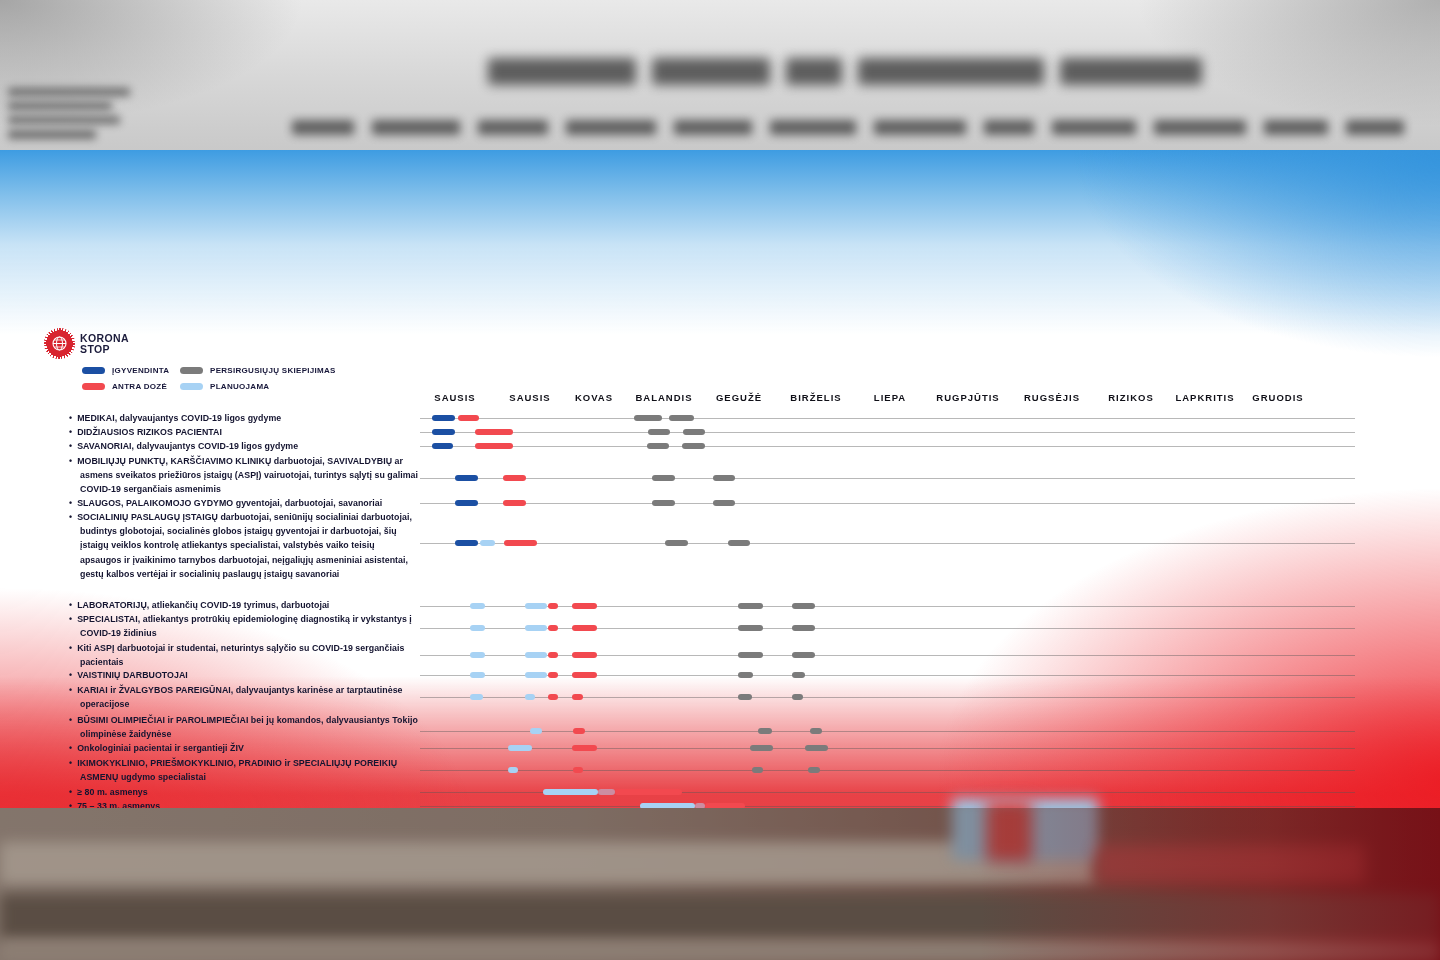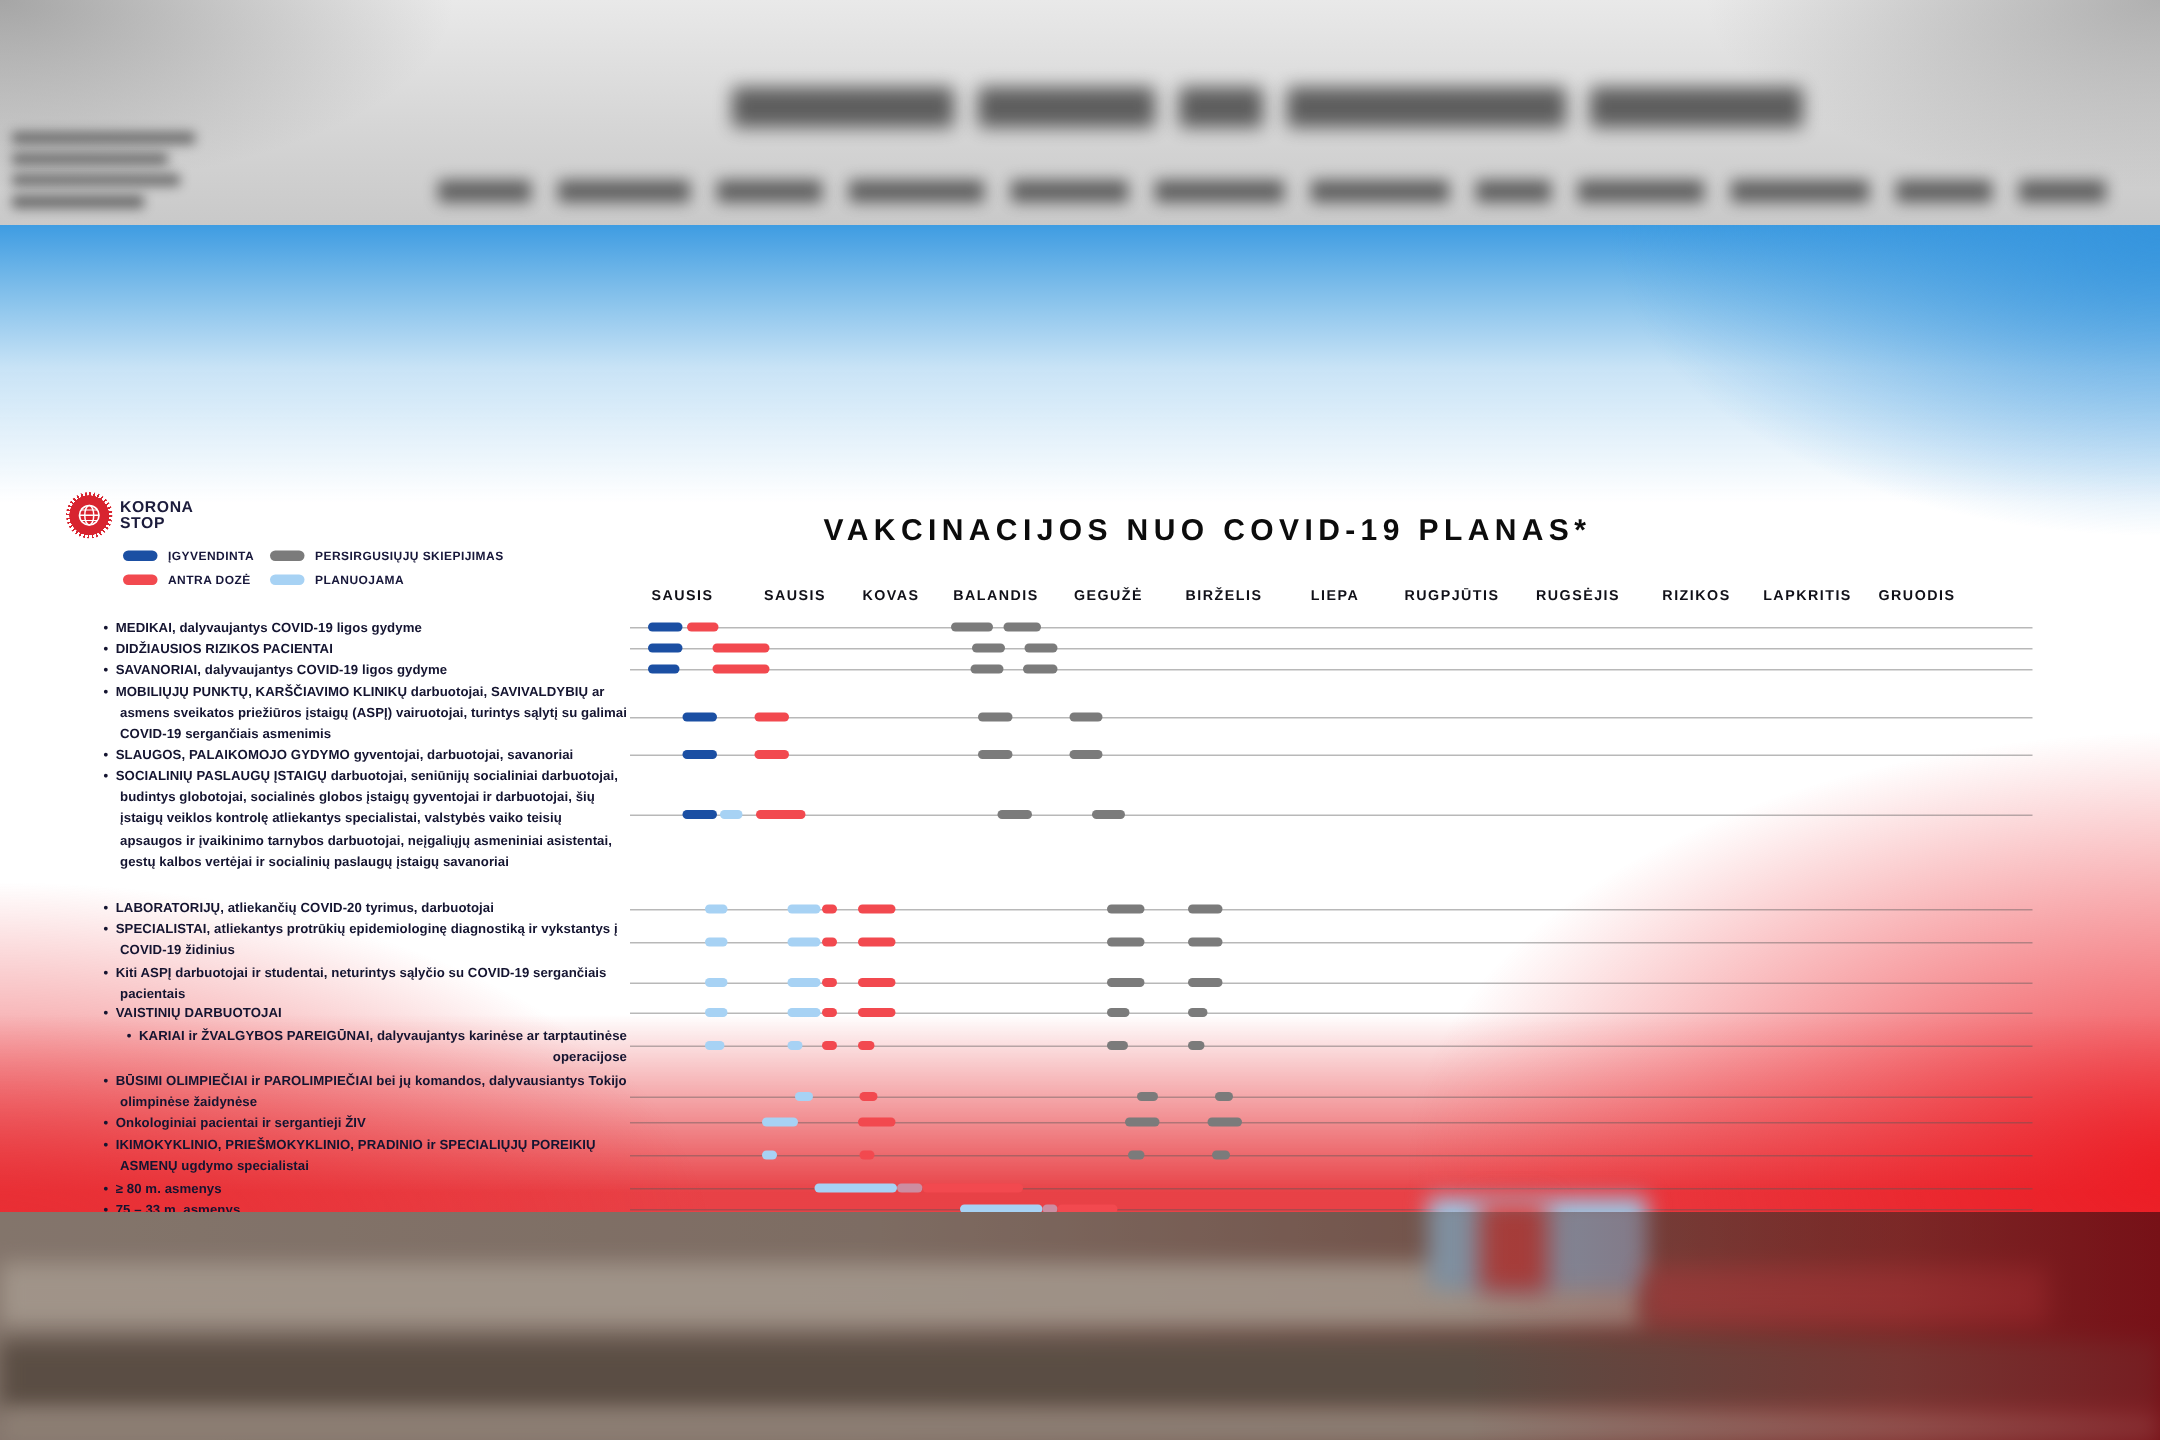--- a/index.html
+++ b/index.html
@@ -125,21 +125,20 @@
         <div class="lgd-item" style="left: 180px; top: 216px;">
           <span class="lgd-pill" style="background: rgb(123, 123, 123);"></span>
           <span class="lgd-label">PERSIRGUSIŲJŲ SKIEPIJIMAS</span>
         </div>
         <div class="lgd-item" style="left: 180px; top: 232px;">
           <span class="lgd-pill" style="background: rgb(167, 210, 244);"></span>
           <span class="lgd-label">PLANUOJAMA</span>
         </div>
       </div>
 
-    <div class="title">VAKCINACIJOS NUO COVID-19 PLANAS*</div>
 
     <div id="months">
         <span class="month" style="left: 455px;">SAUSIS</span>
         <span class="month" style="left: 530px;">SAUSIS</span>
         <span class="month" style="left: 594px;">KOVAS</span>
         <span class="month" style="left: 664px;">BALANDIS</span>
         <span class="month" style="left: 739px; text-align: center;">GEGUŽĖ</span>
         <span class="month" style="left: 816px;">BIRŽELIS</span>
         <span class="month" style="left: 890px;">LIEPA</span>
         <span class="month" style="left: 968px;">RUGPJŪTIS</span>
@@ -180,21 +179,21 @@
         <div class="bar" style="left: 652.192px; width: 22.5958px; top: 350px; background: rgb(123, 123, 123);"></div>
         <div class="bar" style="left: 712.967px; width: 21.8167px; top: 350px; background: rgb(123, 123, 123);"></div>
         <div class="rowline" style="top: 393px;"></div>
         <div class="rowlabel" style="top: 360px;">SOCIALINIŲ PASLAUGŲ ĮSTAIGŲ darbuotojai, seniūnijų socialiniai darbuotojai, budintys globotojai, socialinės globos įstaigų gyventojai ir darbuotojai, šių įstaigų veiklos kontrolę atliekantys specialistai, valstybės vaiko teisių apsaugos ir įvaikinimo tarnybos darbuotojai, neįgaliųjų asmeniniai asistentai, gestų kalbos vertėjai ir socialinių paslaugų įstaigų savanoriai</div>
         <div class="bar" style="left: 455.062px; width: 22.5958px; top: 390px; background: rgb(27, 79, 163);"></div>
         <div class="bar" style="left: 479.996px; width: 14.8042px; top: 390px; background: rgb(167, 210, 244);"></div>
         <div class="bar" style="left: 504.15px; width: 32.725px; top: 390px; background: rgb(242, 73, 79);"></div>
         <div class="bar" style="left: 664.658px; width: 23.375px; top: 390px; background: rgb(123, 123, 123);"></div>
         <div class="bar" style="left: 727.771px; width: 22.5958px; top: 390px; background: rgb(123, 123, 123);"></div>
         <div class="rowline" style="top: 456px;"></div>
-        <div class="rowlabel" style="top: 448px;">LABORATORIJŲ, atliekančių COVID-20 tyrimus, darbuotojai</div>
+        <div class="rowlabel" style="top: 448px;">LABORATORIJŲ, atliekančių COVID-19 tyrimus, darbuotojai</div>
         <div class="bar" style="left: 469.867px; width: 14.8042px; top: 453px; background: rgb(167, 210, 244);"></div>
         <div class="bar" style="left: 525.188px; width: 21.8167px; top: 453px; background: rgb(167, 210, 244);"></div>
         <div class="bar" style="left: 547.783px; width: 10.1292px; top: 453px; background: rgb(242, 73, 79);"></div>
         <div class="bar" style="left: 571.938px; width: 24.9333px; top: 453px; background: rgb(242, 73, 79);"></div>
         <div class="bar" style="left: 737.9px; width: 24.9333px; top: 453px; background: rgb(123, 123, 123);"></div>
         <div class="bar" style="left: 792.442px; width: 22.5958px; top: 453px; background: rgb(123, 123, 123);"></div>
         <div class="rowline" style="top: 478px;"></div>
         <div class="rowlabel" style="top: 462px;">SPECIALISTAI, atliekantys protrūkių epidemiologinę diagnostiką ir vykstantys į COVID-19 židinius</div>
         <div class="bar" style="left: 469.867px; width: 14.8042px; top: 475px; background: rgb(167, 210, 244);"></div>
         <div class="bar" style="left: 525.188px; width: 21.8167px; top: 475px; background: rgb(167, 210, 244);"></div>
@@ -212,21 +211,21 @@
         <div class="bar" style="left: 792.442px; width: 22.5958px; top: 502px; background: rgb(123, 123, 123);"></div>
         <div class="rowline" style="top: 525px;"></div>
         <div class="rowlabel" style="top: 518px;">VAISTINIŲ DARBUOTOJAI</div>
         <div class="bar" style="left: 469.867px; width: 14.8042px; top: 522px; background: rgb(167, 210, 244);"></div>
         <div class="bar" style="left: 525.188px; width: 21.8167px; top: 522px; background: rgb(167, 210, 244);"></div>
         <div class="bar" style="left: 547.783px; width: 10.1292px; top: 522px; background: rgb(242, 73, 79);"></div>
         <div class="bar" style="left: 571.938px; width: 24.9333px; top: 522px; background: rgb(242, 73, 79);"></div>
         <div class="bar" style="left: 737.9px; width: 15.5833px; top: 522px; background: rgb(123, 123, 123);"></div>
         <div class="bar" style="left: 792.442px; width: 12.4667px; top: 522px; background: rgb(123, 123, 123);"></div>
         <div class="rowline" style="top: 547px;"></div>
-        <div class="rowlabel" style="top: 533px; text-align: right;">KARIAI ir ŽVALGYBOS PAREIGŪNAI, dalyvaujantys karinėse ar tarptautinėse operacijose</div>
+        <div class="rowlabel" style="top: 533px;">KARIAI ir ŽVALGYBOS PAREIGŪNAI, dalyvaujantys karinėse ar tarptautinėse operacijose</div>
         <div class="bar" style="left: 469.867px; width: 13.2458px; top: 544px; background: rgb(167, 210, 244);"></div>
         <div class="bar" style="left: 525.188px; width: 10.1292px; top: 544px; background: rgb(167, 210, 244);"></div>
         <div class="bar" style="left: 547.783px; width: 10.1292px; top: 544px; background: rgb(242, 73, 79);"></div>
         <div class="bar" style="left: 571.938px; width: 10.9083px; top: 544px; background: rgb(242, 73, 79);"></div>
         <div class="bar" style="left: 737.9px; width: 14.025px; top: 544px; background: rgb(123, 123, 123);"></div>
         <div class="bar" style="left: 792.442px; width: 10.9083px; top: 544px; background: rgb(123, 123, 123);"></div>
         <div class="rowline" style="top: 581px;"></div>
         <div class="rowlabel" style="top: 563px;">BŪSIMI OLIMPIEČIAI ir PAROLIMPIEČIAI bei jų komandos, dalyvausiantys Tokijo olimpinėse žaidynėse</div>
         <div class="bar" style="left: 529.862px; width: 12.4667px; top: 578px; background: rgb(167, 210, 244);"></div>
         <div class="bar" style="left: 572.717px; width: 12.4667px; top: 578px; background: rgb(242, 73, 79);"></div>

